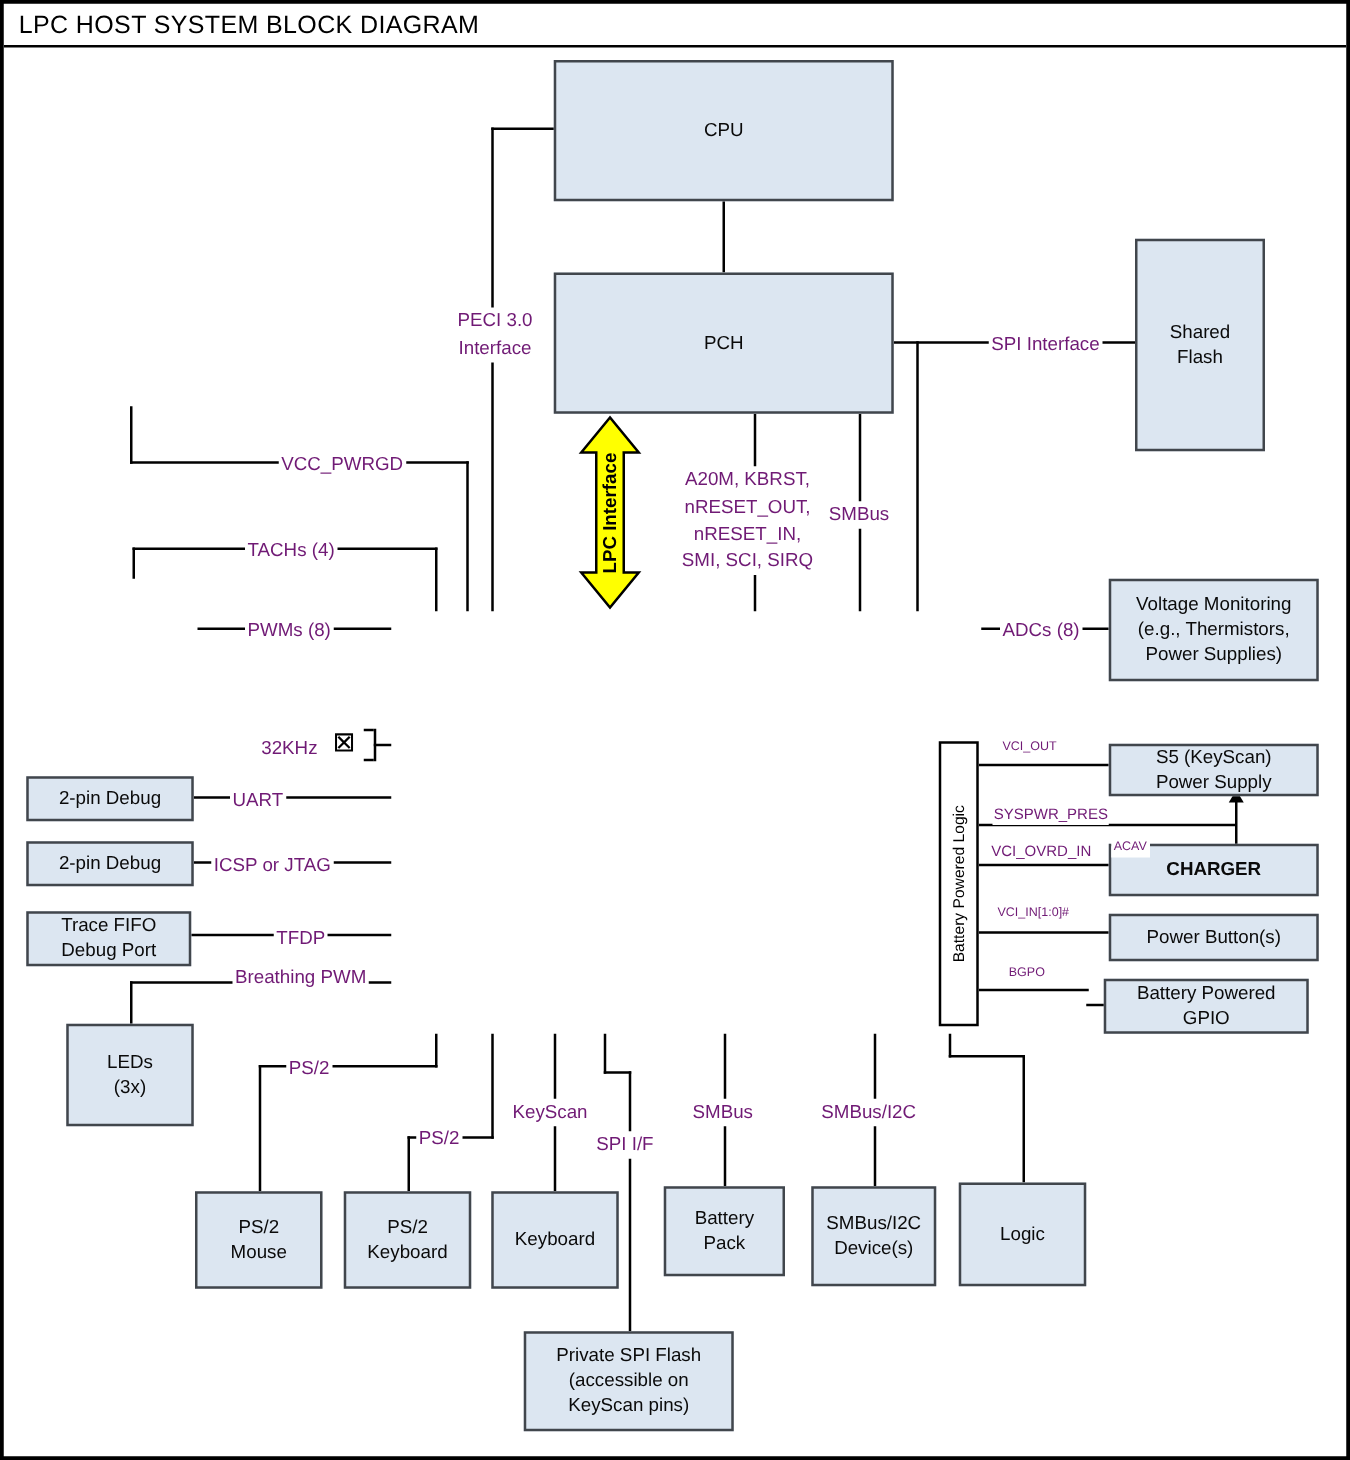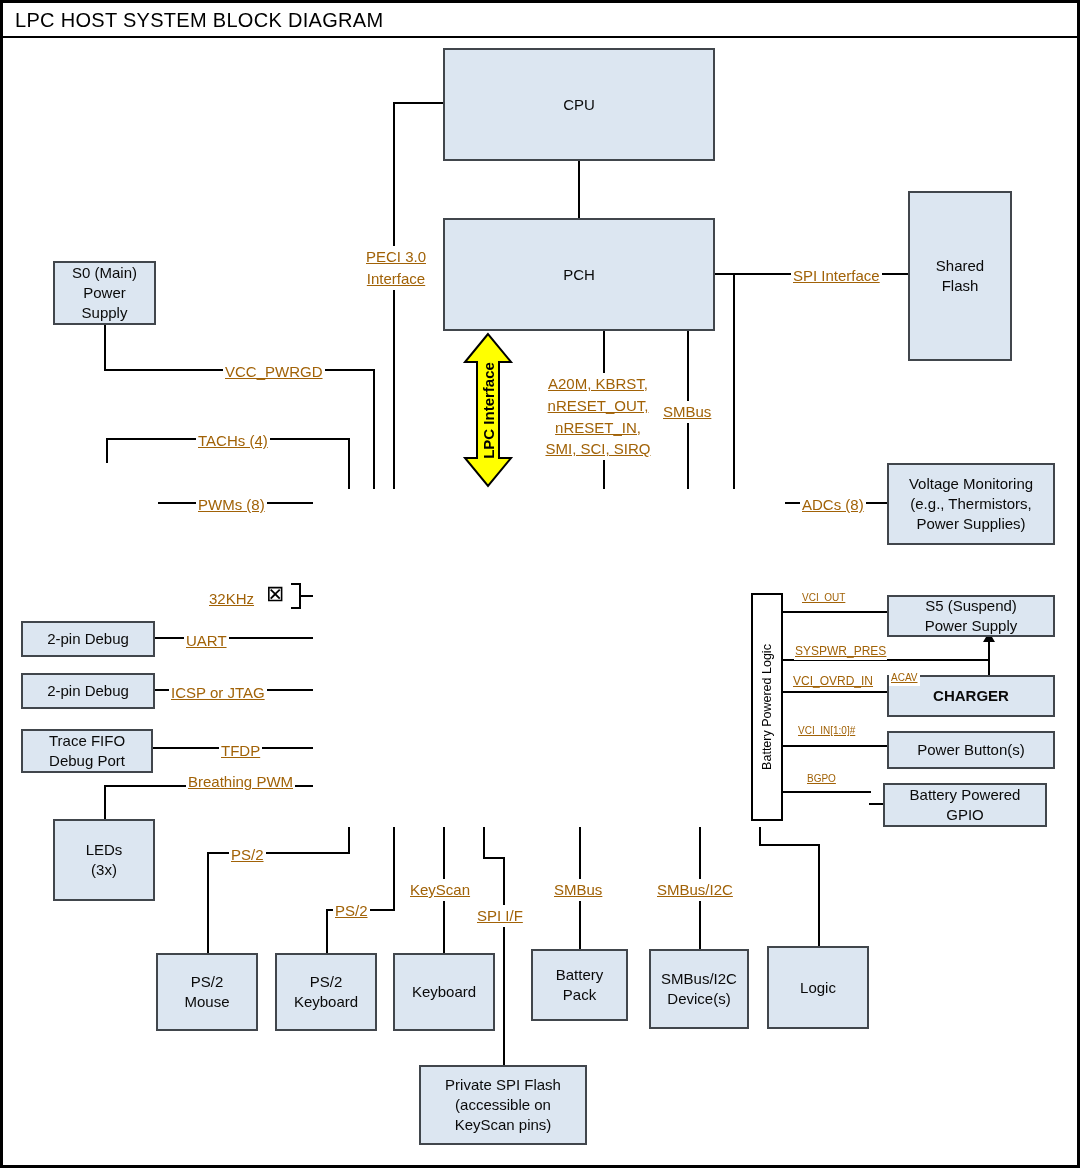--- a/index.html
+++ b/index.html
@@ -10,21 +10,21 @@
   .vl{position:absolute;width:2px;background:#000;z-index:1;}
   .block{position:absolute;background:#dce6f1;border:2px solid #41464c;box-sizing:border-box;
          display:flex;align-items:center;justify-content:center;text-align:center;
          white-space:pre-line;font-size:15px;line-height:1.32;color:#0a0a0a;z-index:2;}
   .mec{background:#4e81bc;border:2px solid #3f6ca8;color:#fff;font-size:27px;line-height:1.55;}
   .bold{font-weight:700;}
   .strip{position:absolute;background:#fff;border:2px solid #000;box-sizing:border-box;
          display:flex;align-items:center;justify-content:center;z-index:3;font-size:12.5px;}
   .vtext{transform:rotate(-90deg);white-space:nowrap;}
   .lbl{position:absolute;font-size:15px;background:#fff;padding:0 2px;z-index:4;
-       white-space:pre-line;line-height:1.45;color:#a16207;text-decoration:underline;}
+       white-space:pre-line;line-height:1.45;color:#701a75;}
   .ctr{text-align:center;}
   .sm{font-size:12px;padding:0 1px;line-height:1.3;}
   .md{font-size:10px;}
   .lpc-arrow{position:absolute;z-index:2;}
   .lpc-text{position:absolute;display:flex;align-items:center;justify-content:center;
             z-index:3;font-weight:700;font-size:15px;}
   .xtal{position:absolute;font-size:22px;line-height:1;z-index:2;}
   .arrow-up{position:absolute;width:0;height:0;border-left:6px solid transparent;
             border-right:6px solid transparent;border-bottom:10px solid #000;z-index:2;}
 </style>
@@ -94,45 +94,41 @@
 
   <div class="xtal" style="left:263px;top:580px">⊠</div>
 
   <div class="block" style="left:440px;top:45px;width:272px;height:113px">
     <span>CPU</span></div>
   <div class="block" style="left:440px;top:215px;width:272px;height:113px">
     <span>PCH</span></div>
   <div class="block" style="left:905px;top:188px;width:104px;height:170px">
     <span>Shared
 Flash</span></div>
-  <div class="block" style="left:50px;top:258px;width:103px;height:64px">
-    <span>S0 (Main)
-Power
-Supply</span></div>
   <div class="block" style="left:18px;top:618px;width:134px;height:36px">
     <span>2-pin Debug</span></div>
   <div class="block" style="left:18px;top:670px;width:134px;height:36px">
     <span>2-pin Debug</span></div>
   <div class="block" style="left:18px;top:726px;width:132px;height:44px">
     <span>Trace FIFO
 Debug Port</span></div>
   <div class="block" style="left:50px;top:816px;width:102px;height:82px">
     <span>LEDs
 (3x)</span></div>
 
   <div class="strip" style="left:748px;top:590px;width:32px;height:228px">
     <span class="vtext">Battery Powered Logic</span>
     </div>
 
   <div class="block" style="left:884px;top:460px;width:168px;height:82px">
     <span>Voltage Monitoring
 (e.g., Thermistors,
 Power Supplies)</span></div>
   <div class="block" style="left:884px;top:592px;width:168px;height:42px">
-    <span>S5 (Suspend)
+    <span>S5 (KeyScan)
 Power Supply</span></div>
   <div class="block bold" style="left:884px;top:672px;width:168px;height:42px">
     <span>CHARGER</span></div>
   <div class="block" style="left:884px;top:728px;width:168px;height:38px">
     <span>Power Button(s)</span></div>
   <div class="block" style="left:880px;top:780px;width:164px;height:44px">
     <span>Battery Powered
 GPIO</span></div>
 
   <div class="block" style="left:153px;top:950px;width:102px;height:78px">

